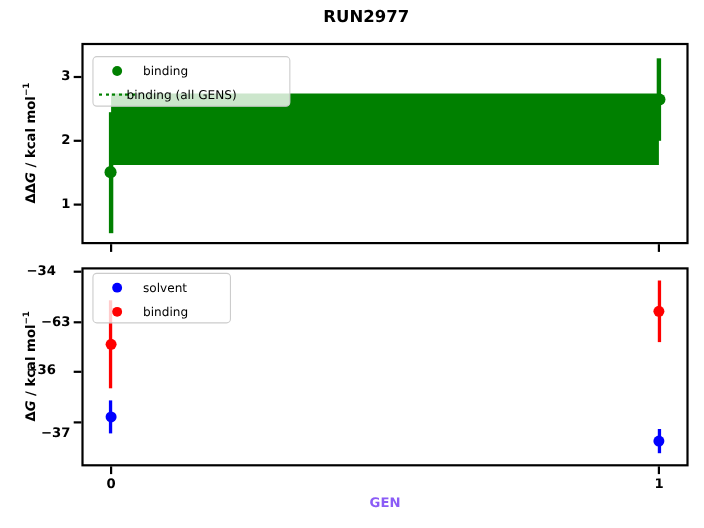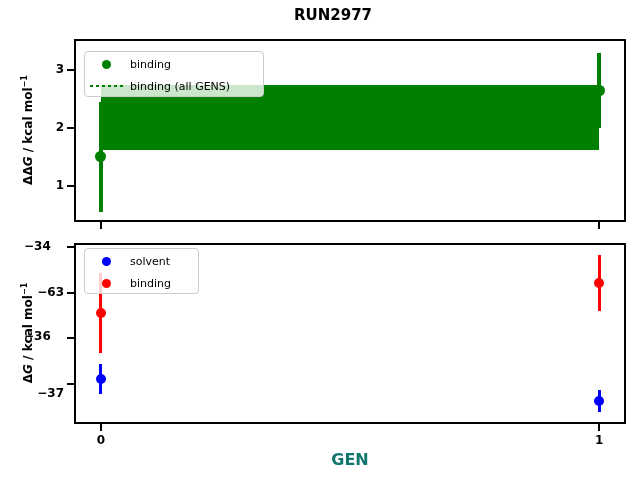--- a/index.html
+++ b/index.html
@@ -16,21 +16,21 @@
   .tickmark { background:#000; }
   .ticklabel { font-size:12px; font-weight:bold; color:#000; line-height:1; }
   .ylabel {
     font-size:12px; font-weight:bold; color:#000; white-space:nowrap;
     transform:translate(-50%,-50%) rotate(-90deg); line-height:1;
   }
   .ylabel sup { font-size:8px; }
   .ylabel .mvar { font-style:italic; }
   #xlabel {
     left:76px; width:548px; top:450px; text-align:center;
-    font-size:16px; font-weight:bold; color:#0f766e;
+    font-size:12px; font-weight:bold; color:#8b5cf6;
   }
   .legend-box {
     border:1px solid #cccccc; border-radius:4px;
     background:rgba(255,255,255,0.8); box-sizing:border-box; z-index:30;
   }
   .legend-label { position:absolute; font-size:11px; color:#000; line-height:1; white-space:nowrap; }
   .marker { border-radius:50%; z-index:20; }
   .errline { z-index:15; }
   .bandrect { z-index:5; }
 </style>
@@ -62,21 +62,21 @@
       <div class="abs tickmark" style="left: 598.091px; top: 222px; width: 2px; height: 7px;"></div>
       <div class="abs bandrect" style="left: 100.909px; top: 85.0259px; width: 498.182px; height: 64.8803px; background: rgb(0, 128, 0);"></div>
       <div class="abs errline" style="left: 98.9091px; top: 101.825px; width: 4px; height: 110.065px; background: rgb(0, 128, 0);"></div>
       <div class="abs marker" style="left: 95.4091px; top: 151.358px; width: 11px; height: 11px; background: rgb(0, 128, 0);"></div>
       <div class="abs errline" style="left: 597.091px; top: 52.5858px; width: 4px; height: 75.3074px; background: rgb(0, 128, 0);"></div>
       <div class="abs marker" style="left: 593.591px; top: 84.7395px; width: 11px; height: 11px; background: rgb(0, 128, 0);"></div>
       <div class="abs legend-box" style="left: 84px; top: 51px; width: 180px; height: 46px; padding-left: 46px;">
         <span class="abs marker" style="left: 17px; top: 7.5px; width: 9px; height: 9px; background: rgb(0, 128, 0); position: absolute; border-radius: 50%;"></span>
         <span class="legend-label" style="left: 45px; top: 6.5px;">binding</span>
         <span style="position: absolute; left: 5px; top: 33px; width: 34px; height: 2px; background: repeating-linear-gradient(90deg, rgb(0, 128, 0) 0px, rgb(0, 128, 0) 3px, transparent 3px, transparent 6px);"></span>
-        <span class="legend-label" style="left: 45px; top: 28.5px;">binding (all GENS)</span>
+        <span class="legend-label" style="left: 30px; top: 28.5px;">binding (all GENS)</span>
       </div>
       <div class="abs tickmark" style="left: 67px; top: 245.829px; width: 7px; height: 2px;"></div>
       <div class="abs ticklabel" style="left: 24px; top: 239.829px; width: 40px; text-align: left;">−34</div>
       <div class="abs tickmark" style="left: 67px; top: 291.566px; width: 7px; height: 2px;"></div>
       <div class="abs ticklabel" style="left: 24px; top: 285.566px; width: 40px; text-align: right;">−63</div>
       <div class="abs tickmark" style="left: 67px; top: 337.302px; width: 7px; height: 2px;"></div>
       <div class="abs ticklabel" style="left: 24px; top: 330px; width: 40px; text-align: left;">−36</div>
       <div class="abs tickmark" style="left: 67px; top: 383.039px; width: 7px; height: 2px;"></div>
       <div class="abs ticklabel" style="left: 24px; top: 387px; width: 40px; text-align: right;">−37</div>
       <div class="abs tickmark" style="left: 99.9091px; top: 424px; width: 2px; height: 7px;"></div>
@@ -84,20 +84,20 @@
       <div class="abs tickmark" style="left: 598.091px; top: 424px; width: 2px; height: 7px;"></div>
       <div class="abs ticklabel" style="left: 587.091px; top: 434px; width: 24px; text-align: center;">1</div>
       <div class="abs errline" style="left: 99.4091px; top: 363.915px; width: 3px; height: 30.186px; background: rgb(0, 0, 255);"></div>
       <div class="abs marker" style="left: 95.9091px; top: 374.008px; width: 10px; height: 10px; background: rgb(0, 0, 255);"></div>
       <div class="abs errline" style="left: 597.591px; top: 389.984px; width: 3px; height: 21.9535px; background: rgb(0, 0, 255);"></div>
       <div class="abs marker" style="left: 594.091px; top: 395.961px; width: 10px; height: 10px; background: rgb(0, 0, 255);"></div>
       <div class="abs errline" style="left: 99.4091px; top: 272.899px; width: 3px; height: 80.4961px; background: rgb(255, 0, 0);"></div>
       <div class="abs marker" style="left: 95.9091px; top: 308.147px; width: 10px; height: 10px; background: rgb(255, 0, 0);"></div>
       <div class="abs errline" style="left: 597.591px; top: 254.605px; width: 3px; height: 56.7132px; background: rgb(255, 0, 0);"></div>
       <div class="abs marker" style="left: 594.091px; top: 277.961px; width: 10px; height: 10px; background: rgb(255, 0, 0);"></div>
-      <div class="abs legend-box" style="left: 84px; top: 248px; width: 115px; height: 46px; padding-left: 27px;">
+      <div class="abs legend-box" style="left: 84px; top: 248px; width: 126px; height: 46px; padding-left: 27px;">
         <span class="abs marker" style="left: 17px; top: 7.5px; width: 9px; height: 9px; background: rgb(0, 0, 255); position: absolute; border-radius: 50%;"></span>
         <span class="legend-label" style="left: 45px; top: 6.5px;">solvent</span>
         <span class="abs marker" style="left: 17px; top: 29.5px; width: 9px; height: 9px; background: rgb(255, 0, 0); position: absolute; border-radius: 50%;"></span>
         <span class="legend-label" style="left: 45px; top: 28.5px;">binding</span>
       </div>
     </div>
 </div>
 
 </body></html>

